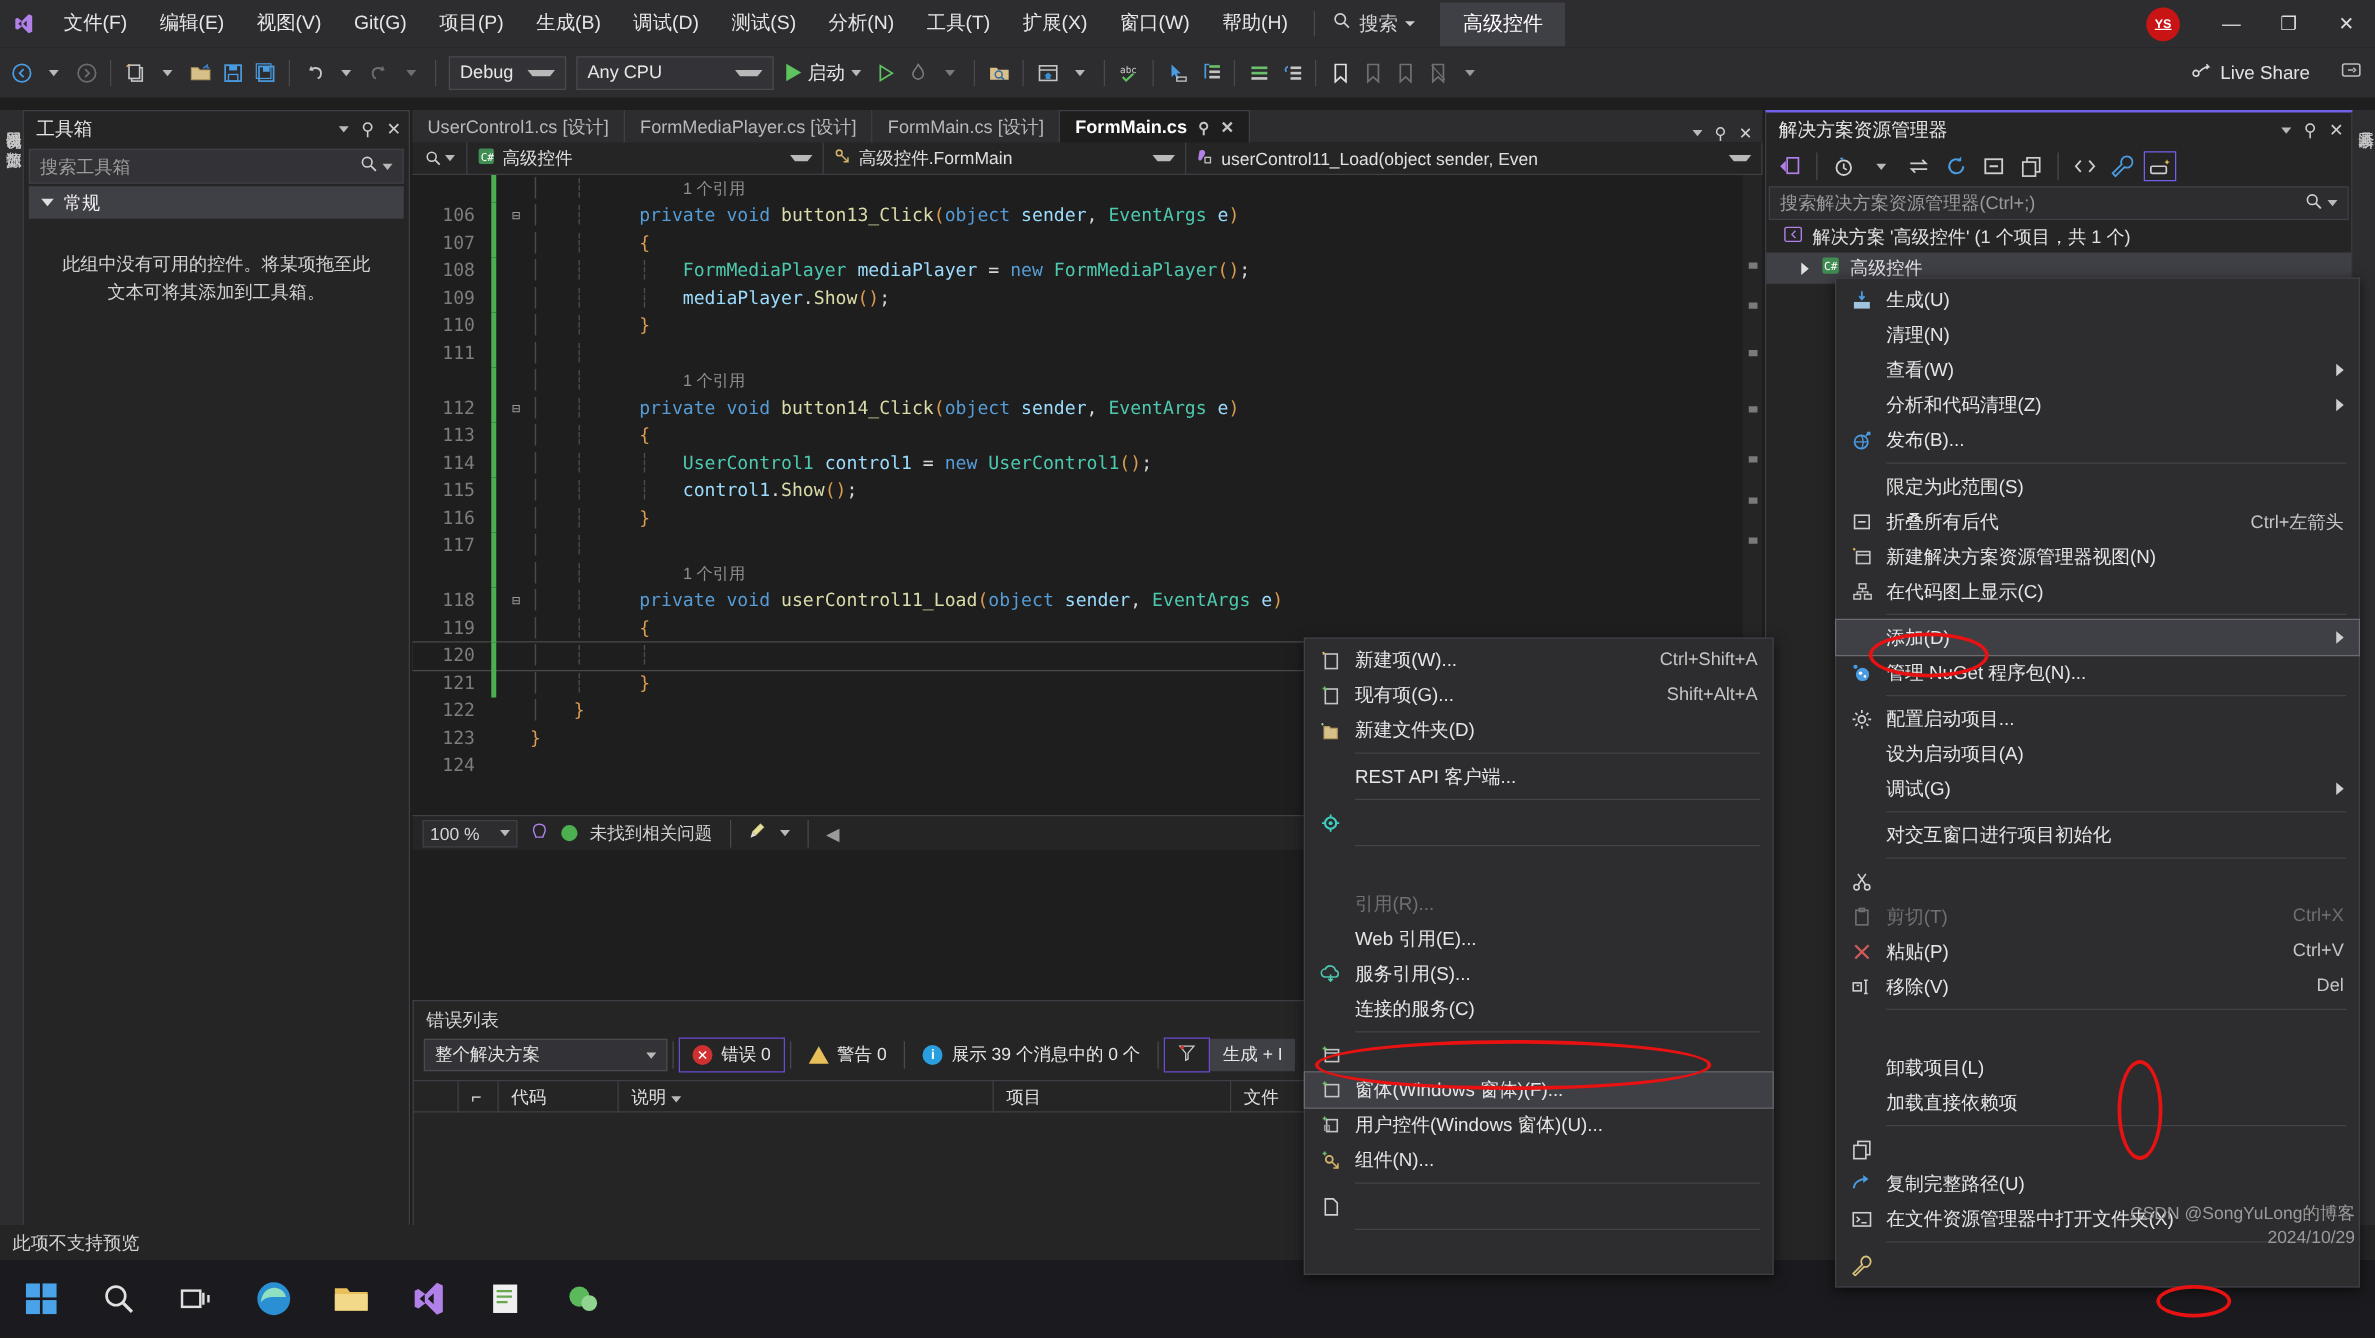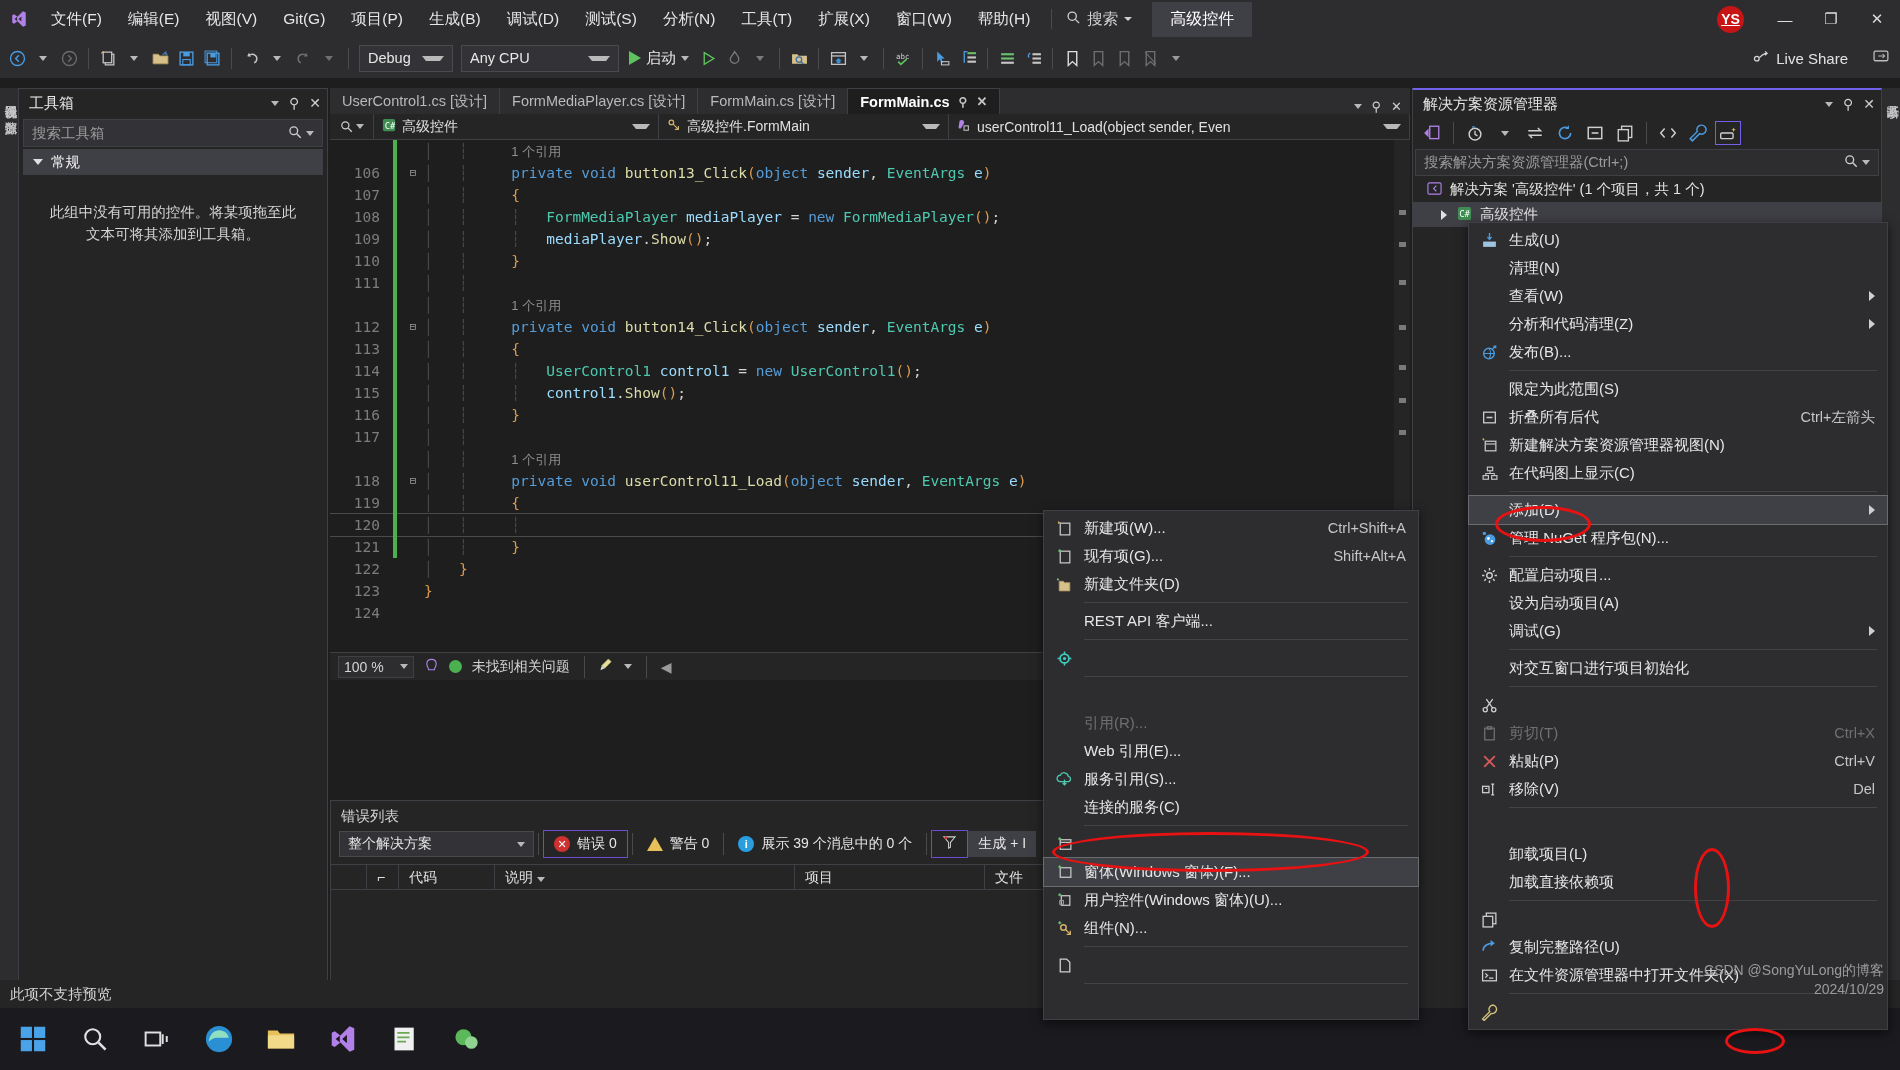--- a/index.html
+++ b/index.html
@@ -13,21 +13,21 @@
   .vslogo{ width:38px; height:38px; display:flex; align-items:center; justify-content:center; }
   .vslogo svg{ width:18px; height:18px; }
   .menu{ display:flex; align-items:center; height:38px; }
   .menu .mi{ padding:0 13px; height:38px; line-height:38px; font-size:15.5px; color:#e6e6e6; cursor:default; white-space:nowrap;}
   .tb-sep{ width:1px; height:20px; background:#4a4a4d; margin:0 8px; }
   .searchbox{ display:flex; align-items:center; gap:6px; color:#d0d0d0; font-size:15.5px; padding:0 6px; }
   .searchbox svg{ width:15px; height:15px; }
   .caret{ width:0;height:0;border-left:4px solid transparent;border-right:4px solid transparent;border-top:4px solid #cfcfcf; }
   .projbtn{ background:#3f3f46; color:#fff; font-size:16px; padding:7px 18px; margin-left:14px; }
   .tb-right{ margin-left:auto; display:flex; align-items:center; height:38px; }
-  .avatar{ width:27px;height:27px;border-radius:50%;background:#c81414;color:#fff;font-size:14px;
+  .avatar{ width:27px;height:27px;border-radius:50%;background:#c81414;color:#fff;font-size:10px;
      display:flex;align-items:center;justify-content:center;margin-right:18px; font-weight:bold;text-decoration:underline;}
   .wbtn{ width:46px;height:38px;display:flex;align-items:center;justify-content:center;color:#ddd;font-size:15px;}
 
   
   .toolbar{ position:absolute; left:0; top:38px; width:1900px; height:40px;
     background:#2d2d30; display:flex; align-items:center; padding-left:4px; }
   .tbtn{ height:30px; min-width:26px; display:flex; align-items:center; justify-content:center;
      padding:0 3px; color:#d0d0d0; }
   .tbtn svg{ width:17px; height:17px; }
   .tsep{ width:1px; height:21px; background:#4a4a4d; margin:0 6px; }
@@ -76,21 +76,21 @@
   .code{ position:relative; height:512px; background:#1e1e1e; overflow:hidden;
      font-family:"DejaVu Sans Mono", monospace; font-size:14.5px; }
   .cl{ height:22px; line-height:22px; display:flex; white-space:pre; }
   .ln{ width:62px; text-align:right; padding-right:12px; color:#7d7d7d; flex:none;}
   .gut{ width:10px; flex:none; position:relative;}
   .gut.green::before{ content:''; position:absolute; left:1px; top:0; width:4px; height:22px; background:#4caf50;}
   .fold{ width:22px; flex:none; color:#9a9a9a; text-align:center; font-size:11px;}
   .ind{ color:#4a4a4a; }
   .ctext{ flex:1; }
   .kw{color:#569cd6;text-align:center;} .ty{color:#4ec9b0;} .mth{color:#dcdcaa;} .par{color:#9cdcfe;}
-  .pn{color:#d4d4d4;} .br{color:#da9b50;} .cref{color:#8f8f8f; font-family:"Liberation Sans",sans-serif; font-size:13px;}
+  .pn{color:#d4d4d4;} .br{color:#da9b50;} .cref{color:#8f8f8f; font-family:"Liberation Sans",sans-serif; font-size:13px;margin-left:35px;}
   .cursorline{ outline:1px solid #4a4a4a; }
 
   .scrollcol{ position:absolute; right:0; top:0; width:16px; height:512px; background:#252526;}
   .smark{ position:absolute; right:4px; width:7px; height:5px; background:#7a7a7a;}
 
   .edfoot{ height:28px; background:#252526; display:flex; align-items:center; gap:10px;
      padding:0 8px; font-size:14px; color:#d4d4d4; border-top:1px solid #3f3f46;}
   .zoomdd{ display:flex;align-items:center; gap:16px; padding:2px 5px; border:1px solid #3f3f46; background:#2d2d30;}
   .okdot{ width:13px;height:13px;border-radius:50%;background:#4caf50; display:inline-block;}
 

